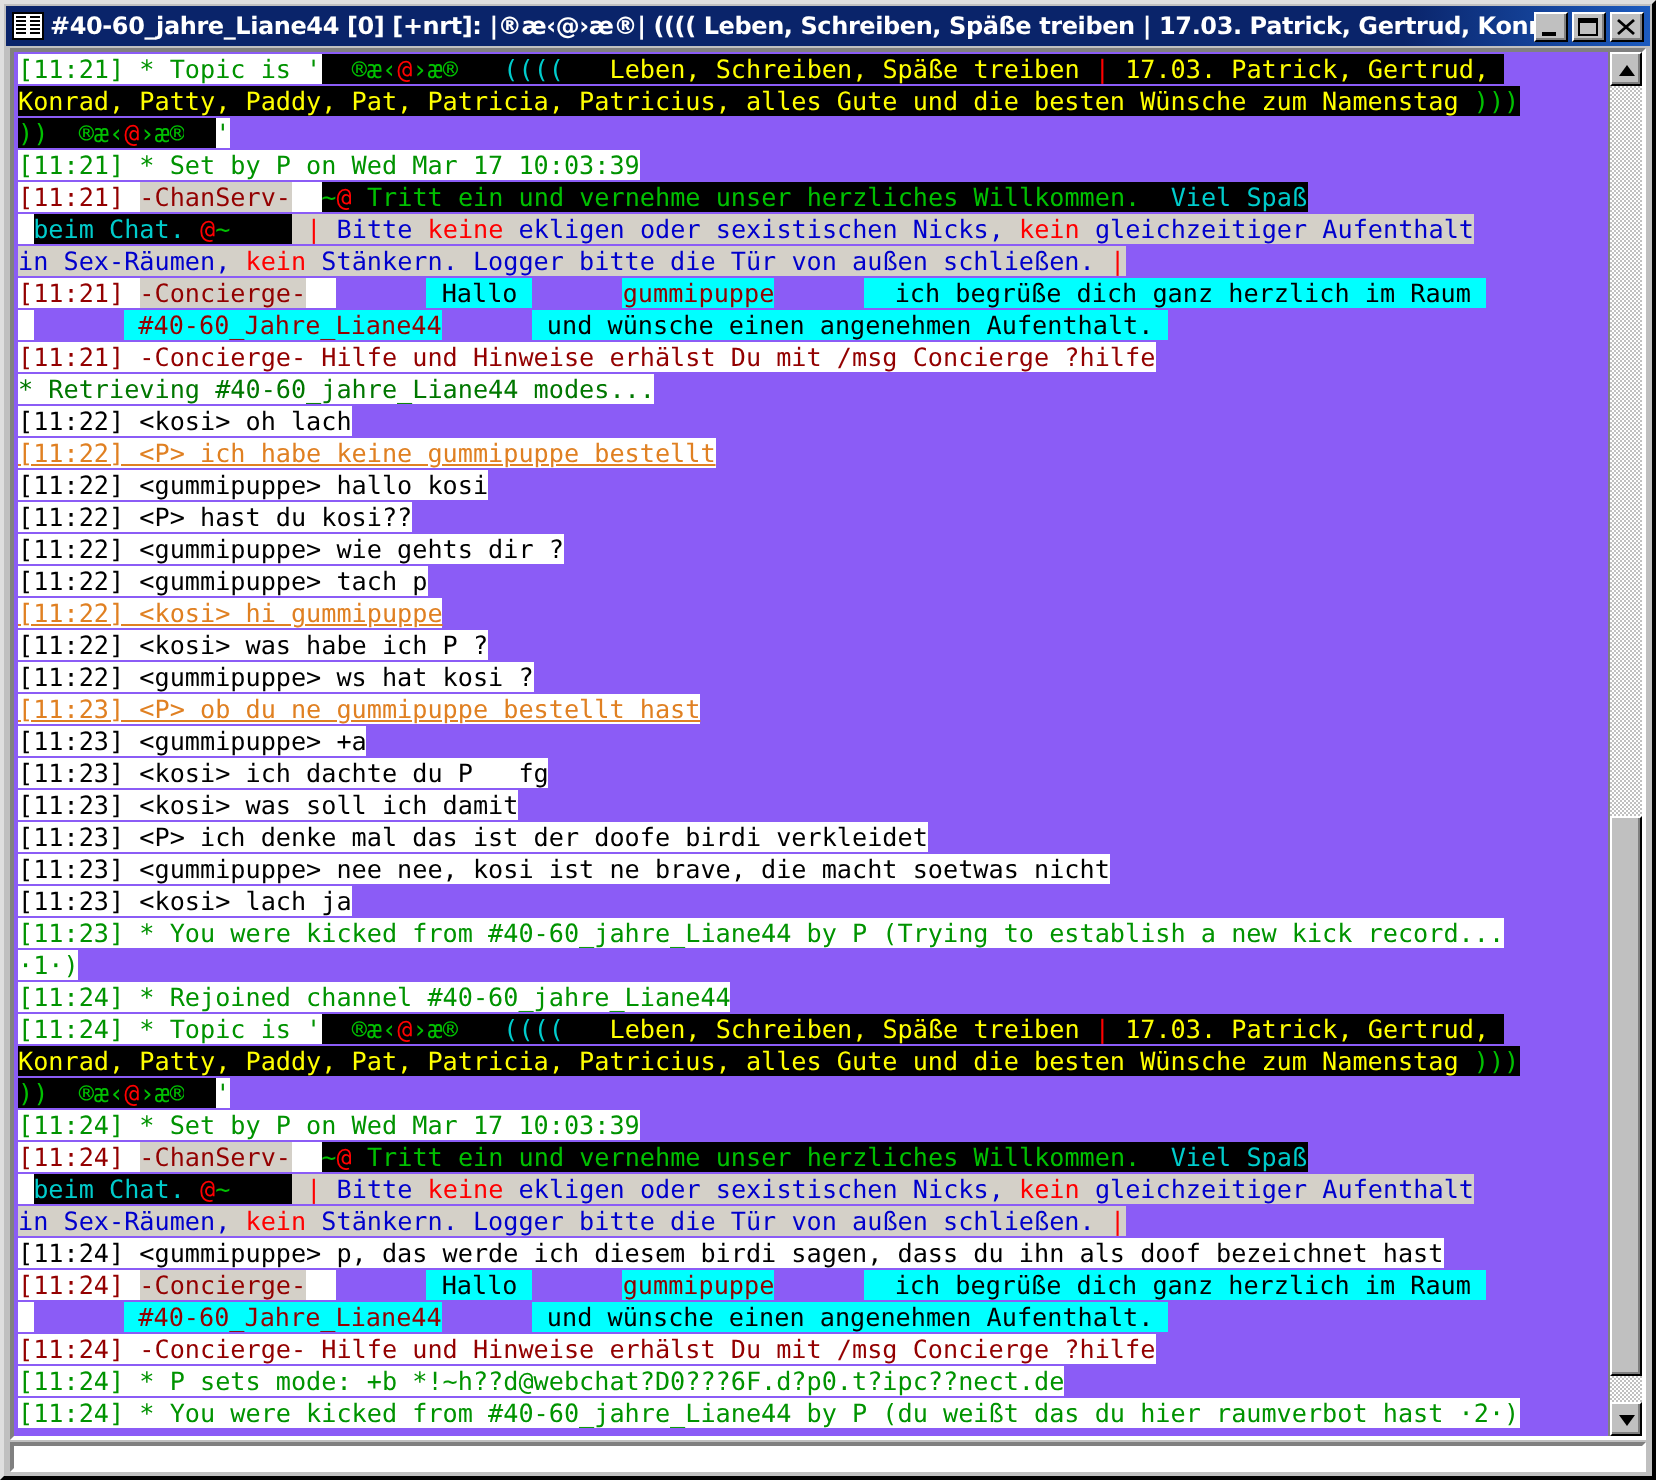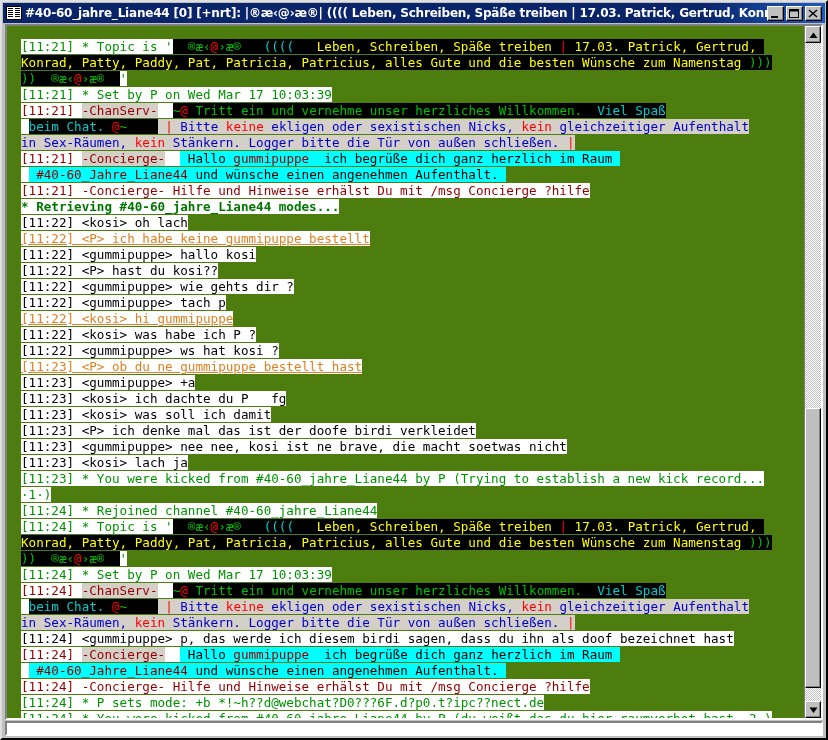--- a/index.html
+++ b/index.html
@@ -95,50 +95,50 @@
     border-left: 2px solid #808080;
     border-top: 2px solid #808080;
     border-right: 2px solid #ffffff;
     border-bottom: 2px solid #ffffff;
     background: #ffffff;
     box-sizing: border-box;
     display: flex;
   }
   #chat {
     flex: 1 1 auto;
-    background: #4d7c0f;
+    background: #8b5cf6;
     overflow: hidden;
     position: relative;
-    padding: 12px;
+    padding: 0;
   }
   #lines {
     font-family: "DejaVu Sans Mono", monospace;
     font-size: 12.6px;
     line-height: 16px;
     white-space: pre-wrap;
     word-break: break-word;
     padding: 1px 0 0 2px;
   }
   .ln { min-height: 16px; }
 
   
   .c-green   { color: #009300; }
-  .c-dgreen  { color: #007700; font-weight: bold; }
+  .c-dgreen  { color: #007700; }
   .c-maroon  { color: #930000; }
   .c-red     { color: #ff0000; }
   .c-black   { color: #000000; }
   .c-orange  { color: #e08022; text-decoration: underline; }
   .c-blue    { color: #0000cc; }
   .c-ltgreen { color: #00c000; }
   .c-yellow  { color: #ffff00; }
   .c-cyanfg  { color: #00cccc; }
 
   
   .bg-black  { background: #000000; }
-  .bg-cyan   { background: #00ffff; }
+  .bg-cyan   { background: #00ffff; margin-left: 45px; }
   .bg-ltgray { background: #d4d0c8; }
   .bg-white  { background: #ffffff; }
 
   
   #scrollbar {
     width: 17px;
     flex: 0 0 17px;
     background: #ffffff;
     display: flex;
     flex-direction: column;

